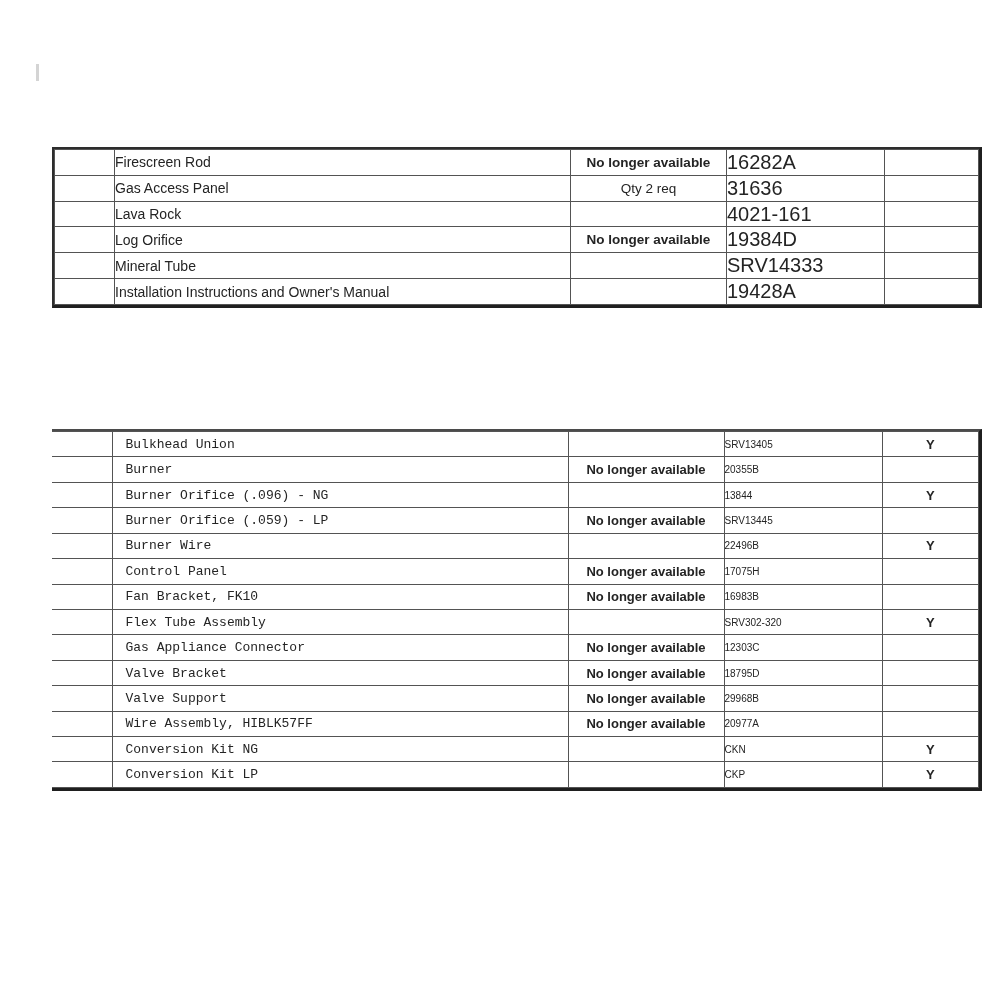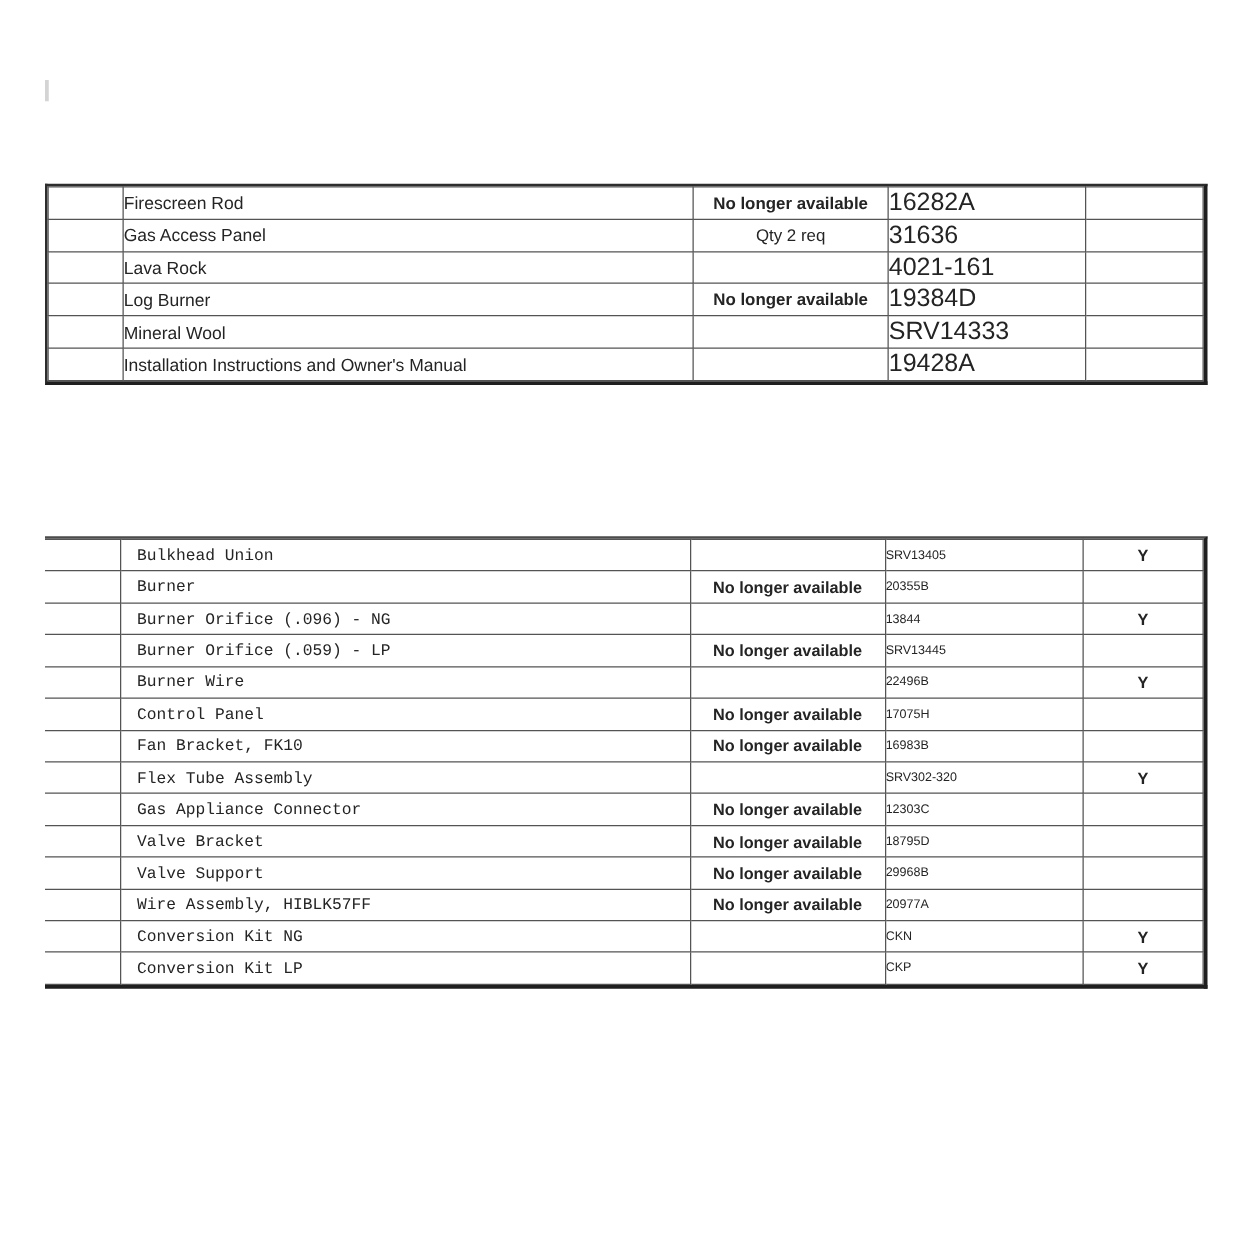--- a/index.html
+++ b/index.html
@@ -18,21 +18,21 @@
   .margin-tick {
     position: absolute;
     left: 36px;
     top: 64px;
     width: 3px;
     height: 17px;
     background: #d4d4d4;
   }
   .tbl-wrap {
     position: absolute;
-    left: 36px;
+    left: 52px;
     width: 930px;
     box-sizing: border-box;
   }
   #upper-table-wrap {
     top: 147px;
     height: 161px;
     border: 2px solid #2d2d2d;
     border-right: 3px solid #1f1f1f;
     border-bottom: 3px solid #1f1f1f;
   }
@@ -134,28 +134,28 @@
           </tr>
           <tr>
             <td class="c-item"></td>
             <td class="c-desc">Lava Rock</td>
             <td class="c-avail"></td>
             <td class="c-part">4021-161</td>
             <td class="c-flag"></td>
           </tr>
           <tr>
             <td class="c-item"></td>
-            <td class="c-desc">Log Burner</td>
+            <td class="c-desc">Log Orifice</td>
             <td class="c-avail bold">No longer available</td>
             <td class="c-part">19384D</td>
             <td class="c-flag"></td>
           </tr>
           <tr>
             <td class="c-item"></td>
-            <td class="c-desc">Mineral Wool</td>
+            <td class="c-desc">Mineral Tube</td>
             <td class="c-avail"></td>
             <td class="c-part">SRV14333</td>
             <td class="c-flag"></td>
           </tr>
           <tr>
             <td class="c-item"></td>
             <td class="c-desc">Installation Instructions and Owner's Manual</td>
             <td class="c-avail"></td>
             <td class="c-part">19428A</td>
             <td class="c-flag"></td>

